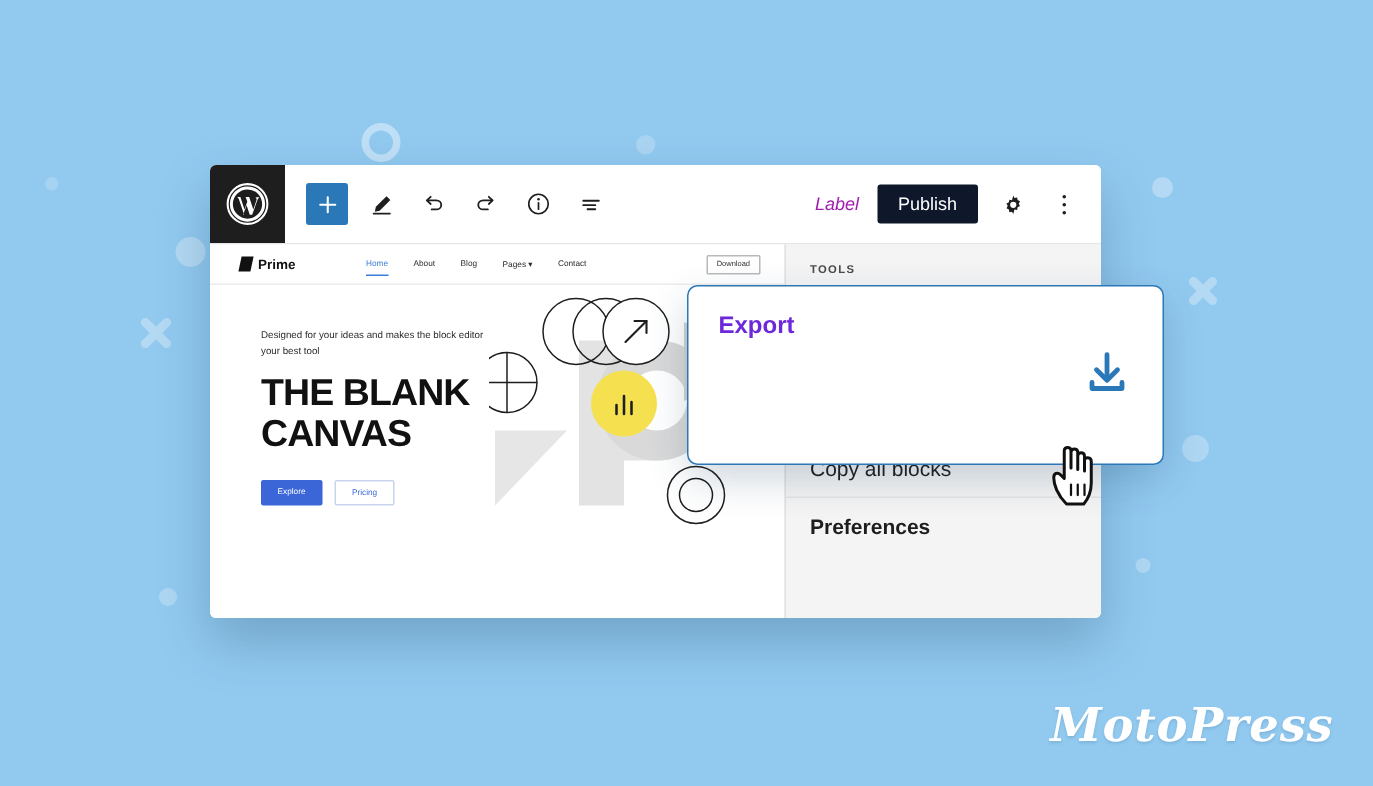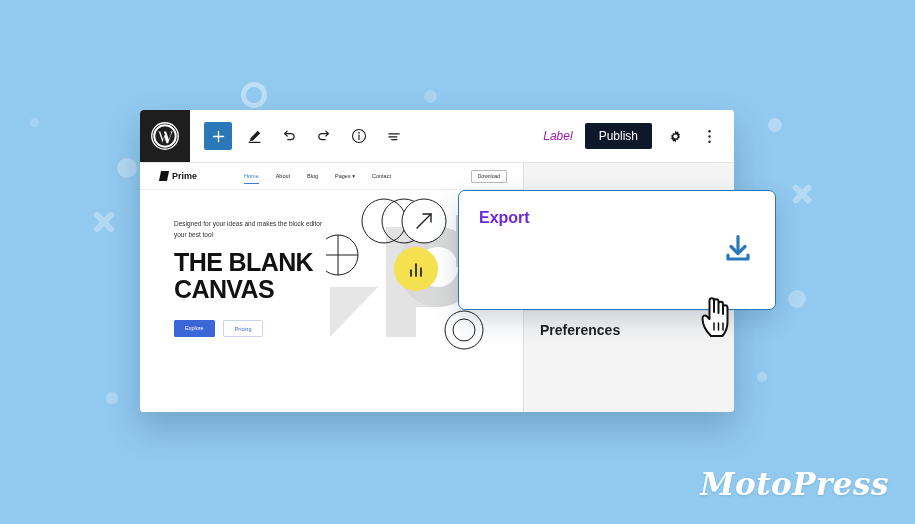--- a/index.html
+++ b/index.html
@@ -252,20 +252,21 @@
 
           <g>
             <circle cx="138" cy="143" r="19" fill="#ffffff" stroke="#1e1e1e" stroke-width="1"></circle>
             <circle cx="138" cy="143" r="11" fill="#ffffff" stroke="#1e1e1e" stroke-width="1"></circle>
           </g>
         </svg>
       </div>
     </div>
 
     <div class="sidepanel">
+      <div class="panel-head">TOOLS</div>
       <div class="panel-spacer"></div>
       <div class="panel-item">Copy all blocks</div>
       <div class="panel-item bold">Preferences</div>
     </div>
   </div>
 </div>
 
 <div class="export-card">
   <div class="export-title">Export</div>
   <div class="export-icon">

